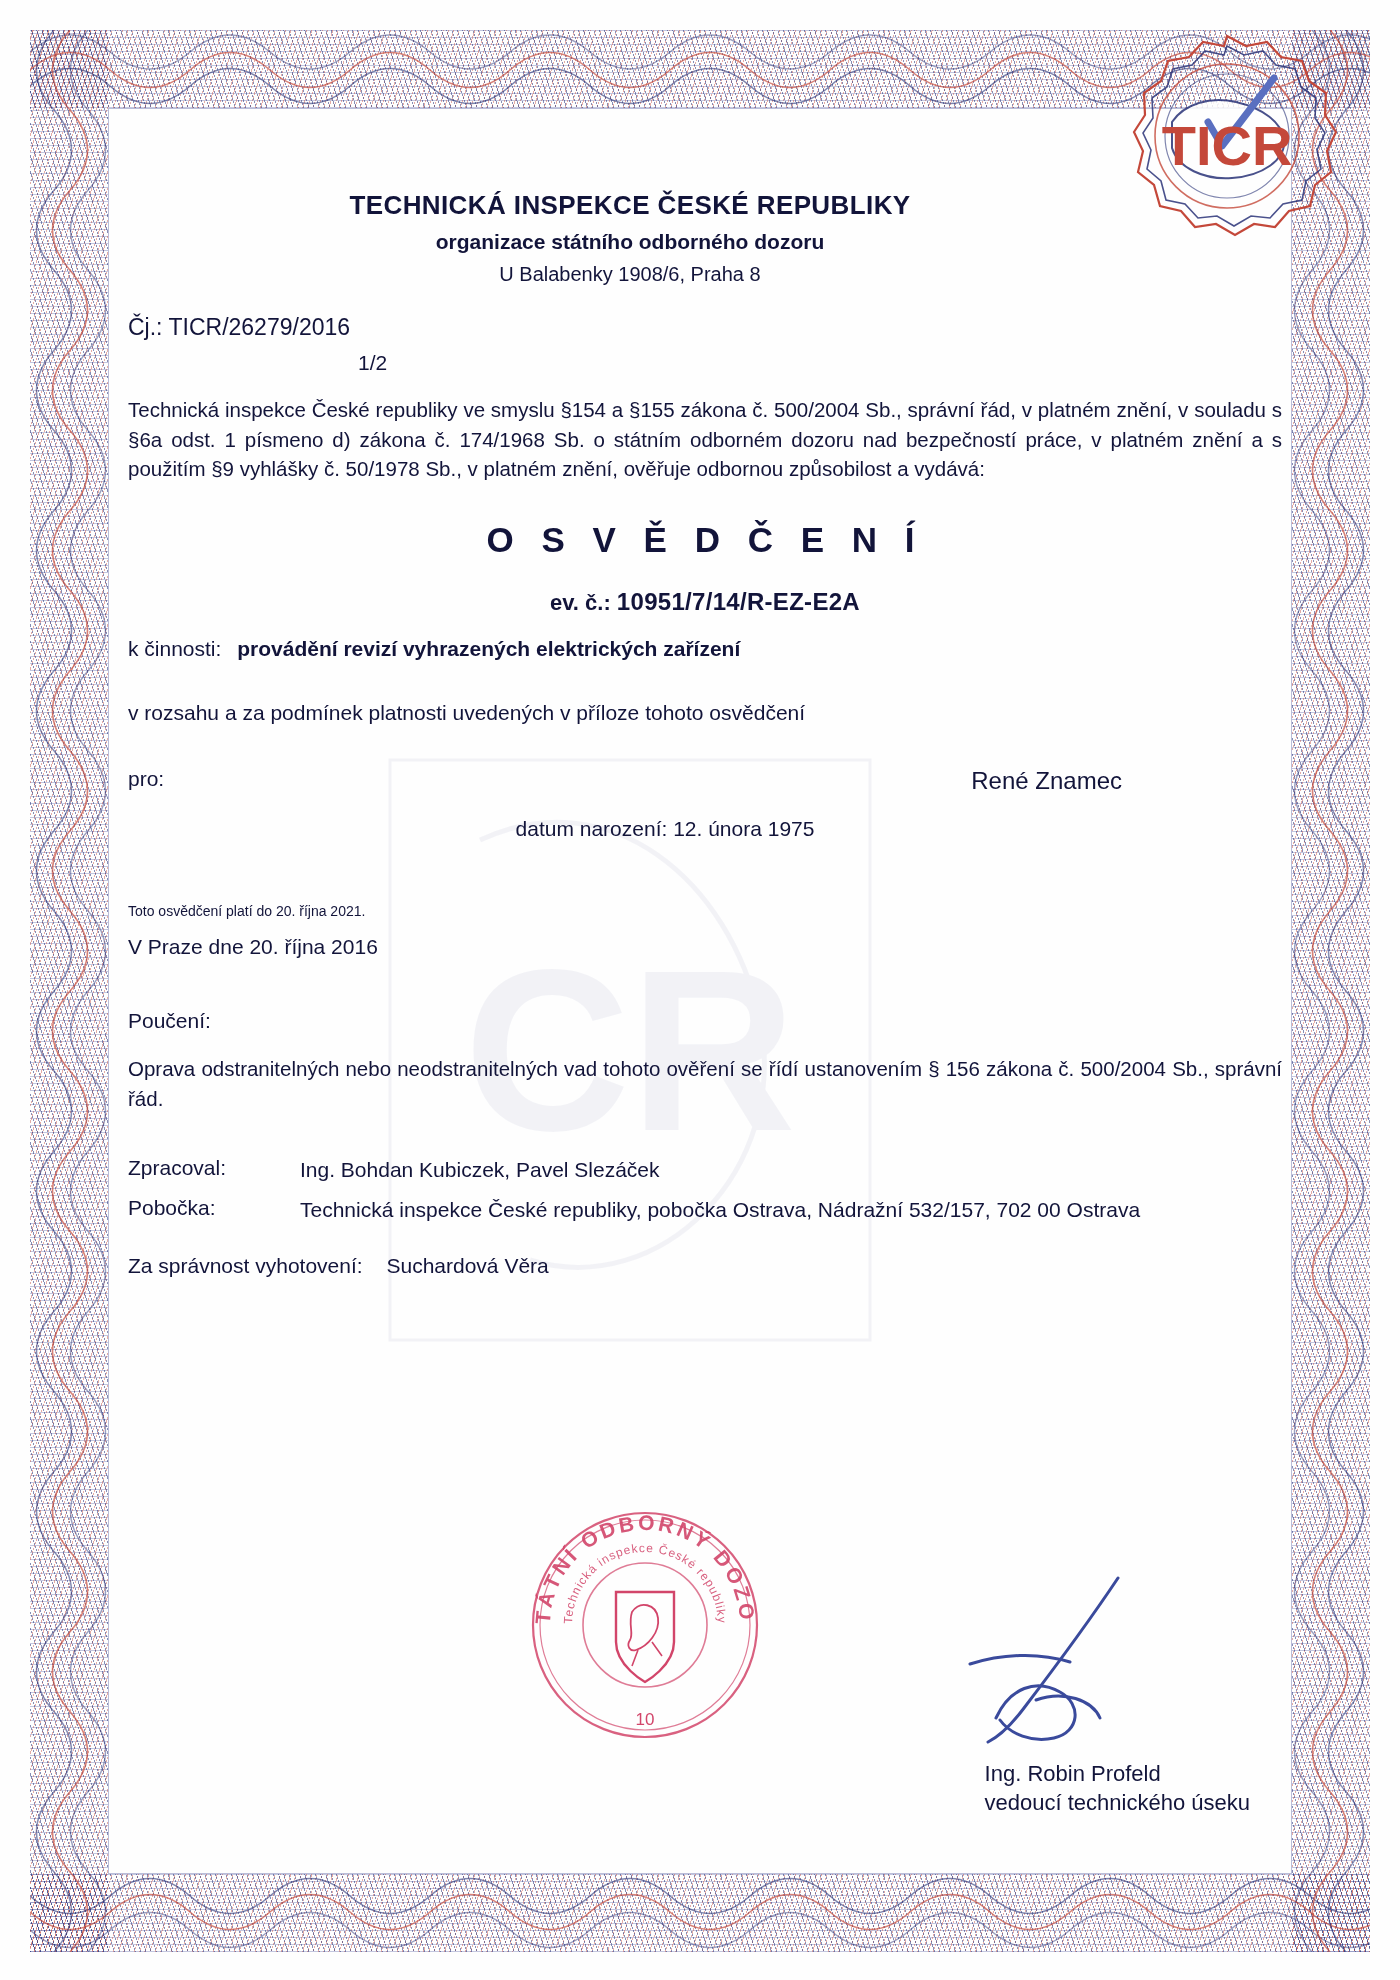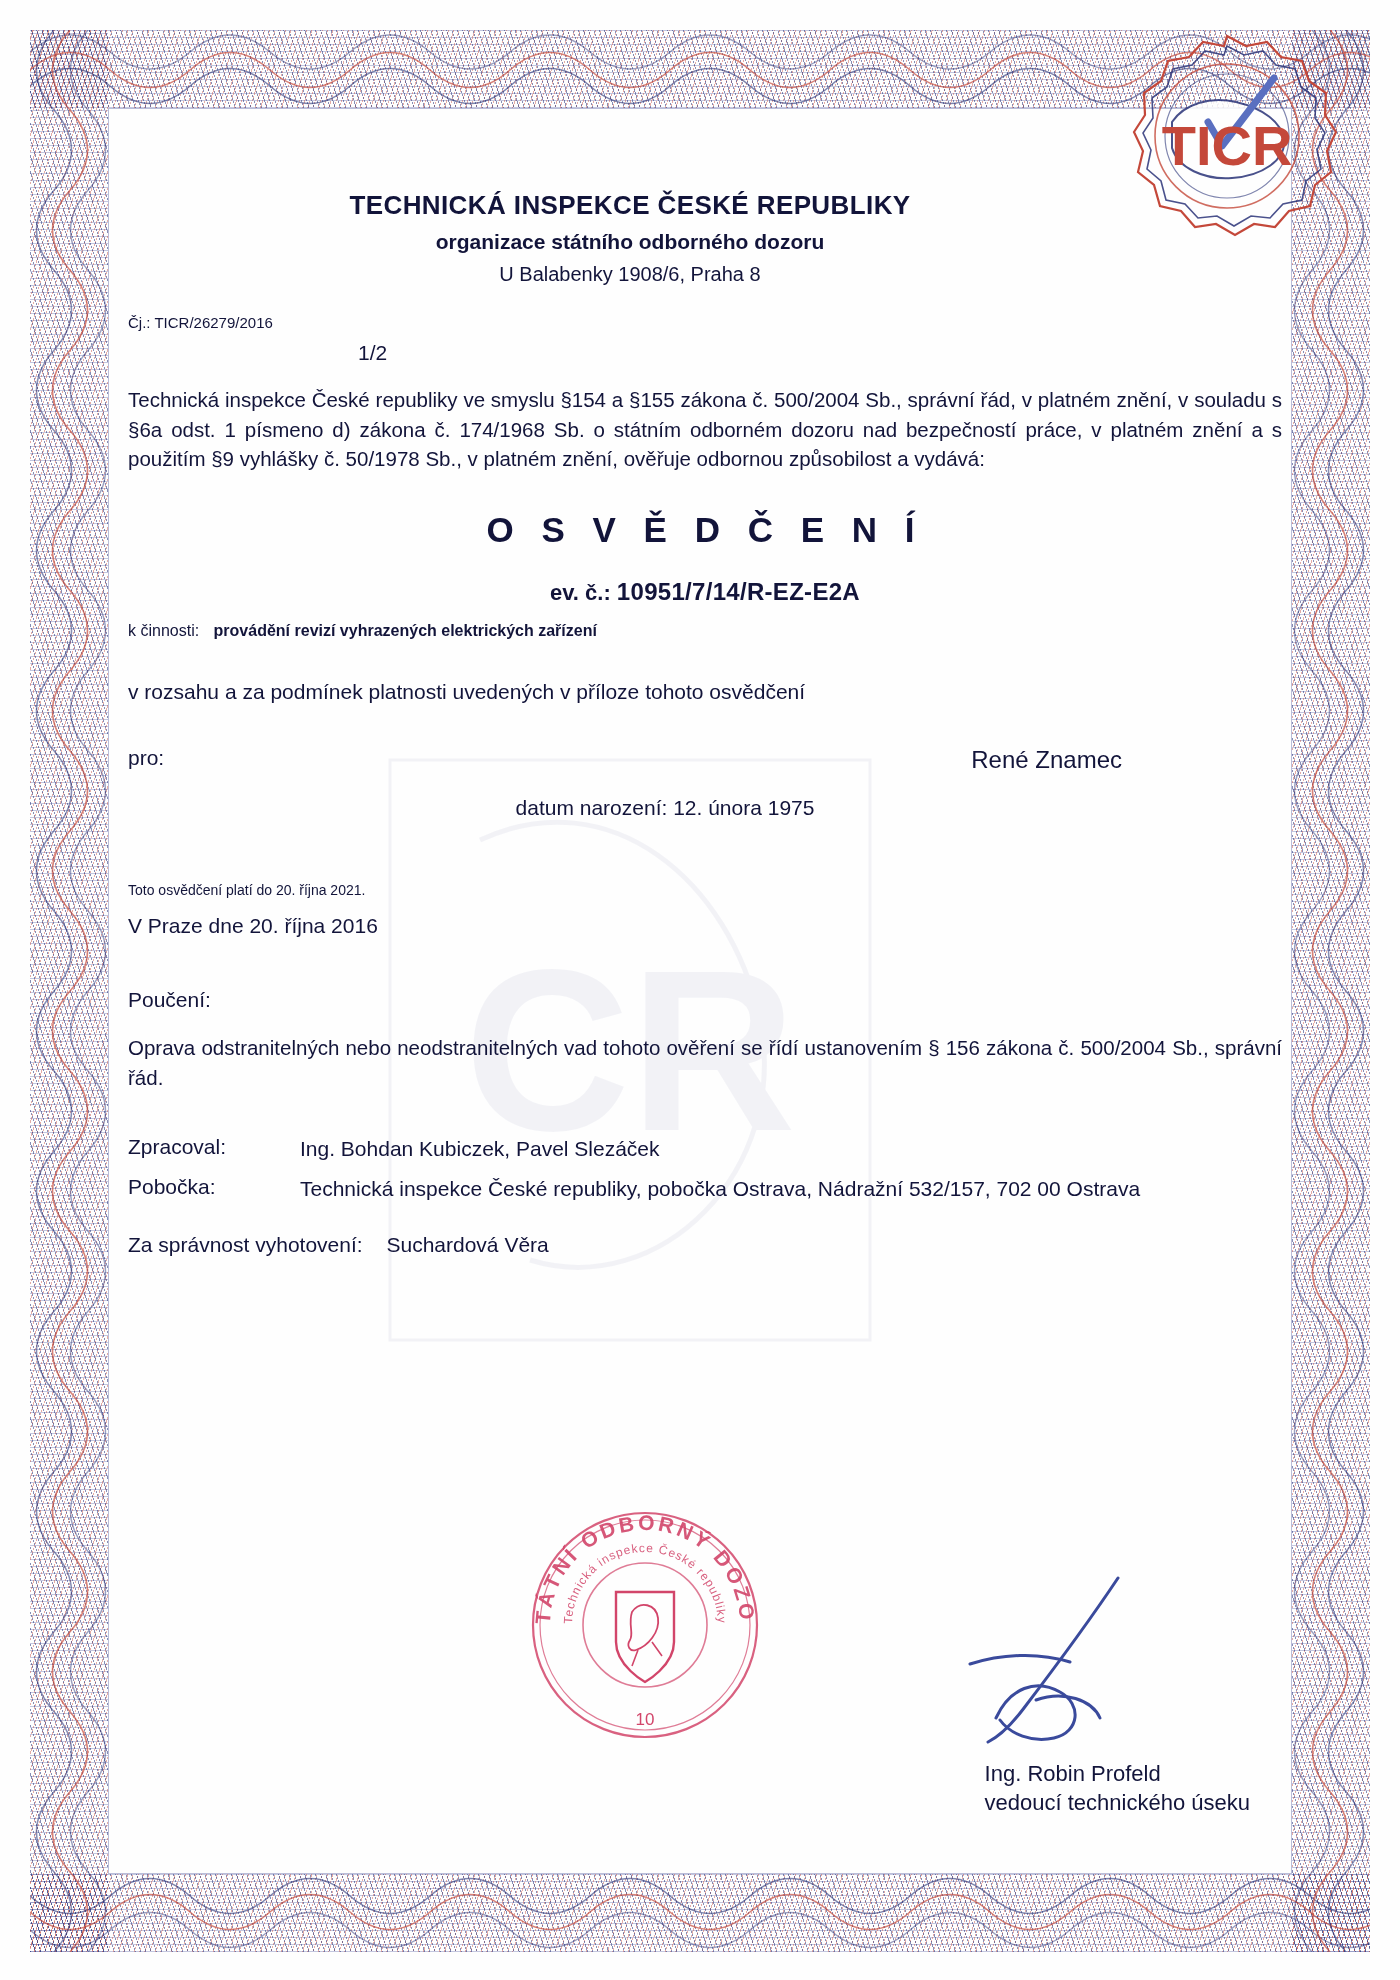--- a/index.html
+++ b/index.html
@@ -94,21 +94,21 @@
     font-weight: bold;
     margin: 0 0 9px 0;
   }
   .org-addr {
     font-size: 20px;
     margin: 0;
   }
 
   .cj {
     margin-top: 28px;
-    font-size: 15px;
+    font-size: 23px;
   }
   .pageno {
     margin-top: 10px;
     margin-left: 230px;
     font-size: 21px;
   }
 
   .legal {
     margin-top: 20px;
     font-size: 20.5px;
@@ -125,21 +125,21 @@
   }
   .evc {
     text-align: center;
     font-size: 22px;
     margin: 28px 0 0 0;
   }
   .evc .lbl { font-weight: bold; }
   .evc .num { font-weight: bold; font-size: 24px; letter-spacing: .3px; }
 
   .activity {
-    font-size: 16px;
+    font-size: 21px;
   }
   .activity .lbl { font-weight: normal; }
   .activity .val { font-weight: bold; margin-left: 10px; }
 
   .scope {
     margin-top: 40px;
     font-size: 21px;
   }
 
   .forwhom {

